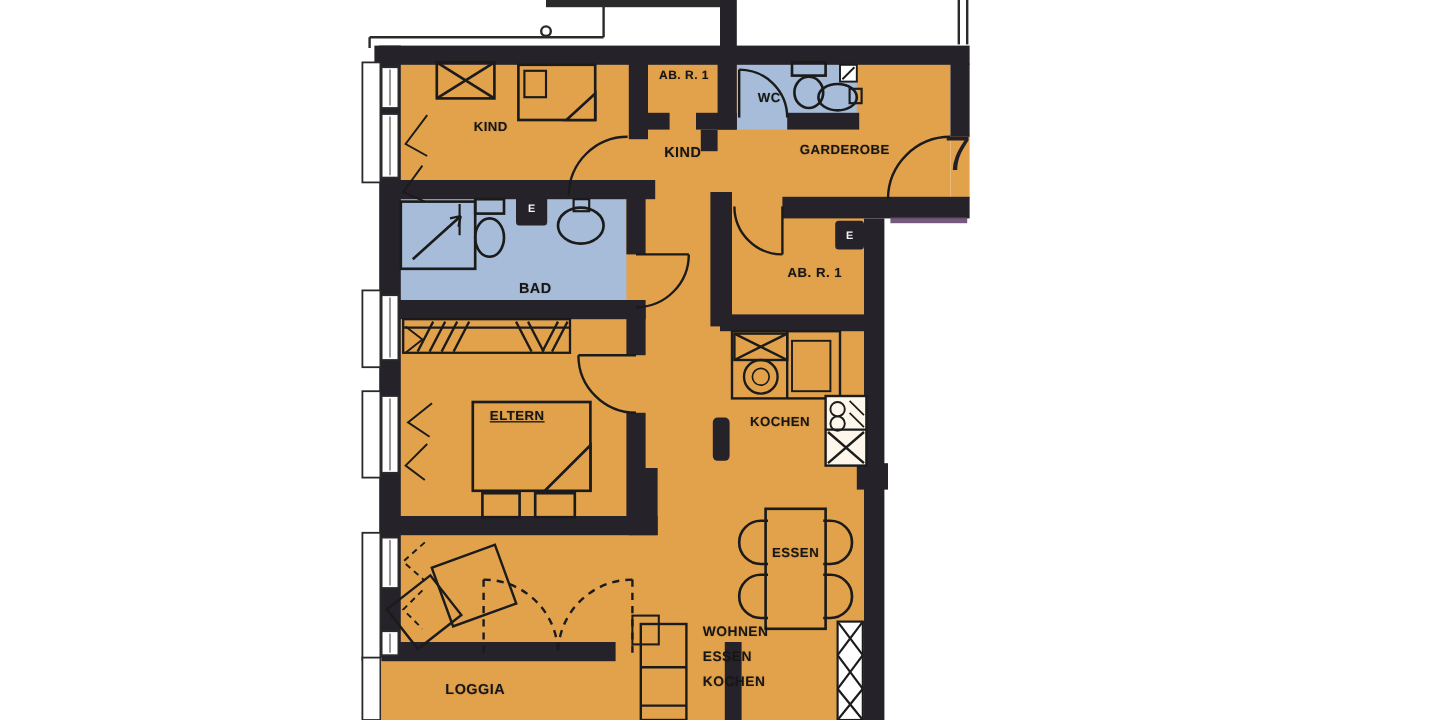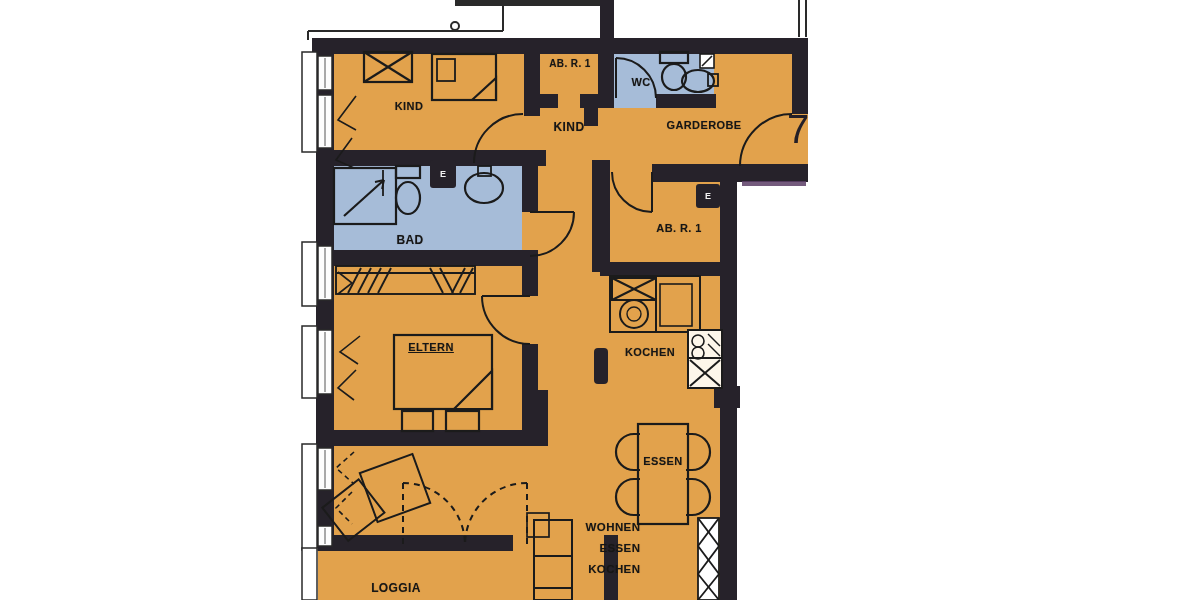--- a/index.html
+++ b/index.html
@@ -8,21 +8,21 @@
   }
   html,body{margin:0;padding:0;background:var(--c-paper);}
   .stage{position:relative;width:1200px;height:600px;background:var(--c-paper);overflow:hidden;
          font-family:"Liberation Sans", sans-serif;}
   .stage svg{position:absolute;left:0;top:0;}
   .lbl{position:absolute;transform:translate(-50%,-50%);color:#161616;font-weight:700;
        font-size:11px;letter-spacing:.4px;white-space:nowrap;
        text-shadow:0 0 1px rgba(40,30,10,.35);}
   .lbl.small{font-size:10px;}
   .lbl.mid{font-size:12px;}
-  .lbl.stack{display:flex;flex-direction:column;align-items:flex-end;gap:9px;font-size:11.5px;}
+  .lbl.stack{display:flex;flex-direction:column;align-items:flex-start;gap:9px;font-size:11.5px;}
   .lbl.apt{font-size:40px;font-weight:500;letter-spacing:0;color:#241f26;text-shadow:none;}
   .emark{position:absolute;transform:translate(-50%,-50%);color:#f2f2f2;font-size:9px;
          font-weight:700;letter-spacing:0;text-shadow:none;}
 </style>
 </head>
 <body>
 
 <div class="stage">
 
 <svg width="1200" height="600" viewBox="0 0 1200 600">
@@ -251,30 +251,30 @@
           <line x1="719" y1="574" x2="698" y2="600"></line>
     </g>
   </g>
 </svg>
 
 <div class="lbl" style="left:409px;top:106px;">KIND</div>
 <div class="lbl small" style="left:570px;top:63px;">AB. R. 1</div>
 <div class="lbl" style="left:641px;top:82px;">WC</div>
 <div class="lbl mid" style="left:569px;top:127px;">KIND</div>
 <div class="lbl" style="left:704px;top:125px;">GARDEROBE</div>
-<div class="lbl mid" style="left:410px;top:240px;">BAD</div>
+<div class="lbl mid" style="left:446px;top:240px;">BAD</div>
 <div class="lbl" style="left:679px;top:228px;">AB. R. 1</div>
 <div class="lbl" style="left:431px;top:347px;text-decoration:underline;">ELTERN</div>
 <div class="lbl" style="left:650px;top:352px;">KOCHEN</div>
 <div class="lbl" style="left:663px;top:461px;">ESSEN</div>
 <div class="lbl stack" style="left:613px;top:548px;">
   <span>WOHNEN</span>
   <span>ESSEN</span>
   <span>KOCHEN</span>
 </div>
-<div class="lbl mid" style="left:396px;top:588px;">LOGGIA</div>
+<div class="lbl mid" style="left:396px;top:574px;">LOGGIA</div>
 
 <div class="lbl apt" style="left:798px;top:129px;">7</div>
 
 <div class="emark" style="left:443px;top:174px;">E</div>
 <div class="emark" style="left:708px;top:196px;">E</div>
 
 </div>
 
 </body></html>

